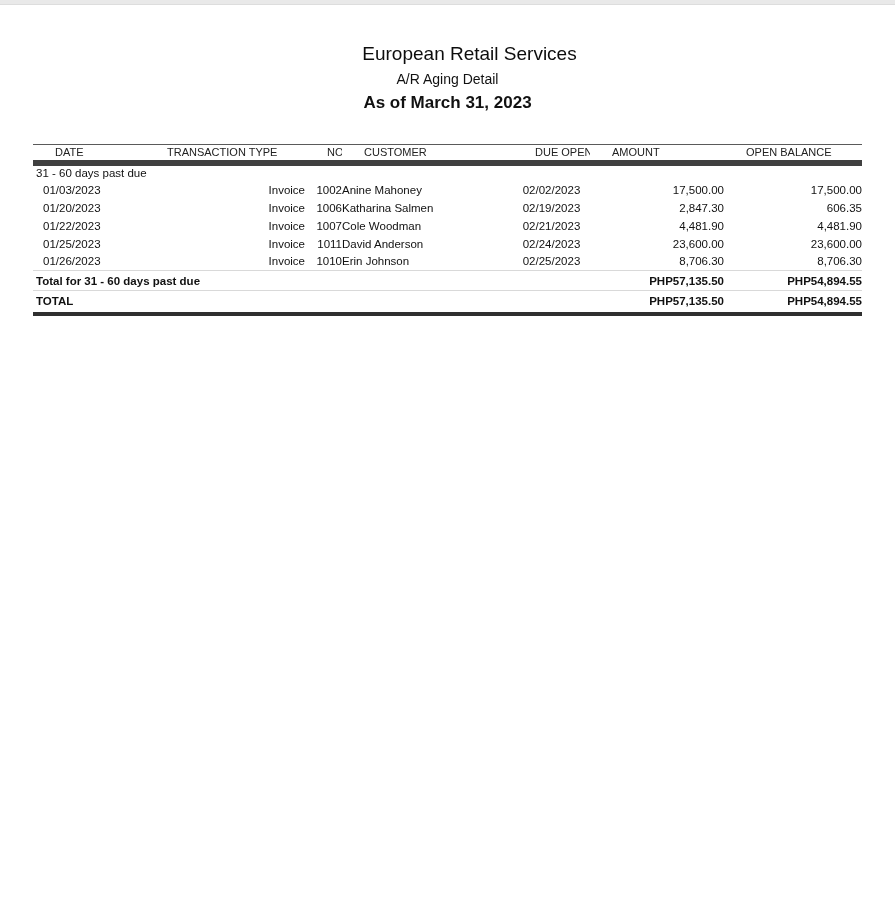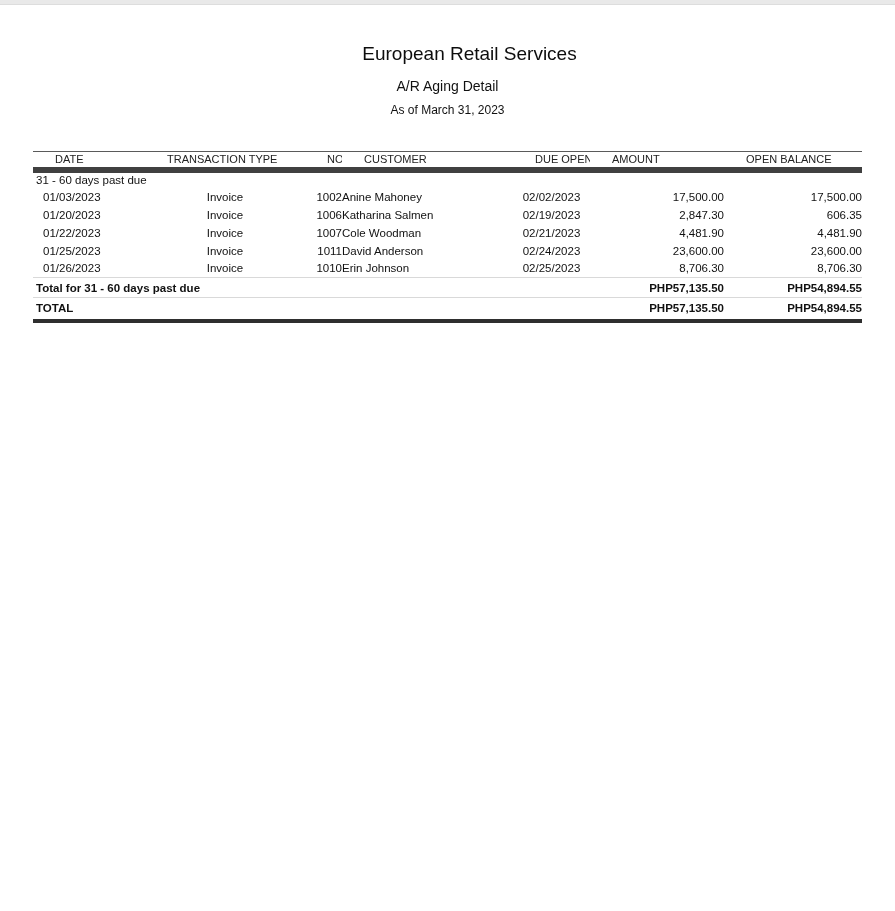--- a/index.html
+++ b/index.html
@@ -18,30 +18,30 @@
   .report-header { text-align: center; }
   .company-name {
     margin-top: 37px;
     font-size: 19px;
     line-height: 24px;
     font-weight: 400;
     color: #0d0d0d;
     margin-left: 44px;
   }
   .report-title {
-    margin-top: 11px;
+    margin-top: 4px;
     font-size: 14px;
     line-height: 18px;
     font-weight: 400;
   }
   .as-of {
     margin-top: 7px;
-    font-size: 12px;
+    font-size: 17px;
     line-height: 16px;
-    font-weight: 400;
+    font-weight: 700;
   }
   .report-table-wrap {
     margin: 33px 0 0 33px;
     width: 829px;
   }
   table.report {
     width: 829px;
     border-collapse: collapse;
     table-layout: fixed;
     font-size: 11.5px;
@@ -57,21 +57,21 @@
   tr.header-row th {
     border-top: 1px solid #5a5a5a;
     border-bottom: 6px solid #404040;
     text-align: left;
     font-size: 11px;
     color: #222222;
     padding-left: 22px;
   }
   
   .c-date     { padding-left: 4px;  text-align: left; }
-  .c-type     { text-align: center; }
+  .c-type     { text-align: right; }
   .c-no       { text-align: right; }
   .c-customer { padding-left: 23px; text-align: left; }
   .c-due      { text-align: center; }
   .c-amount   { text-align: right; padding-right: 2px; }
   .c-open     { text-align: right; padding-right: 3px; }
   tr.section-row td { padding-left: 3px; }
   tr.data-row td.c-date { padding-left: 10px; }
   tr.total-row td, tr.grand-total-row td {
     border-top: 1px solid #d9d9d9;
     font-weight: 700;

